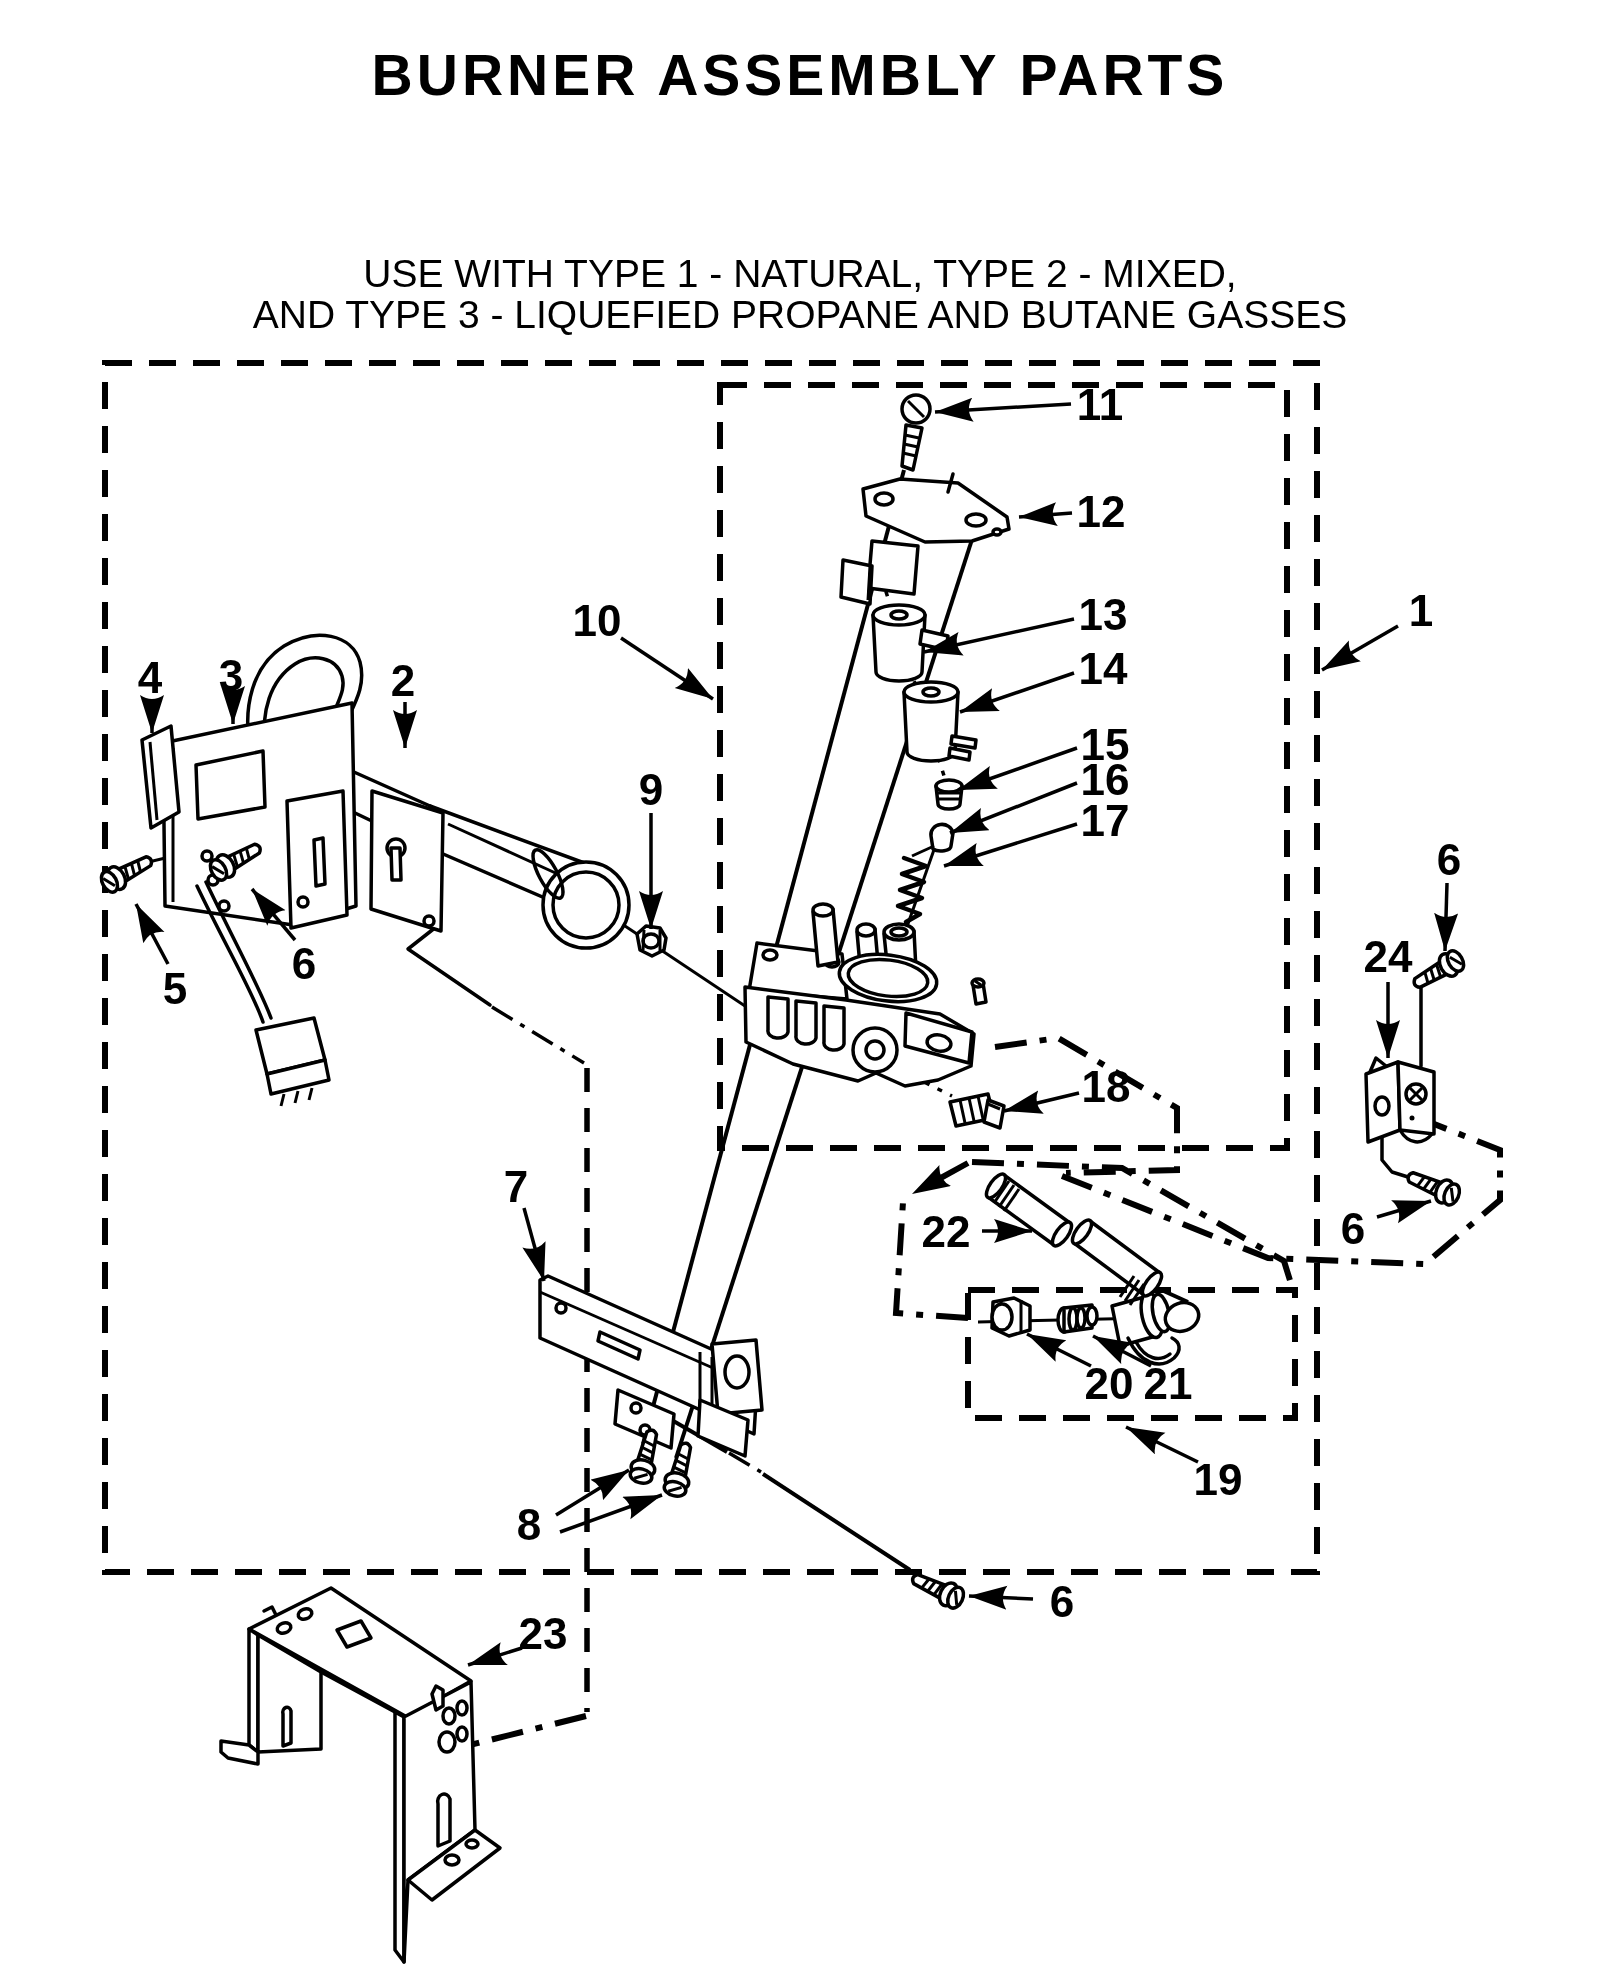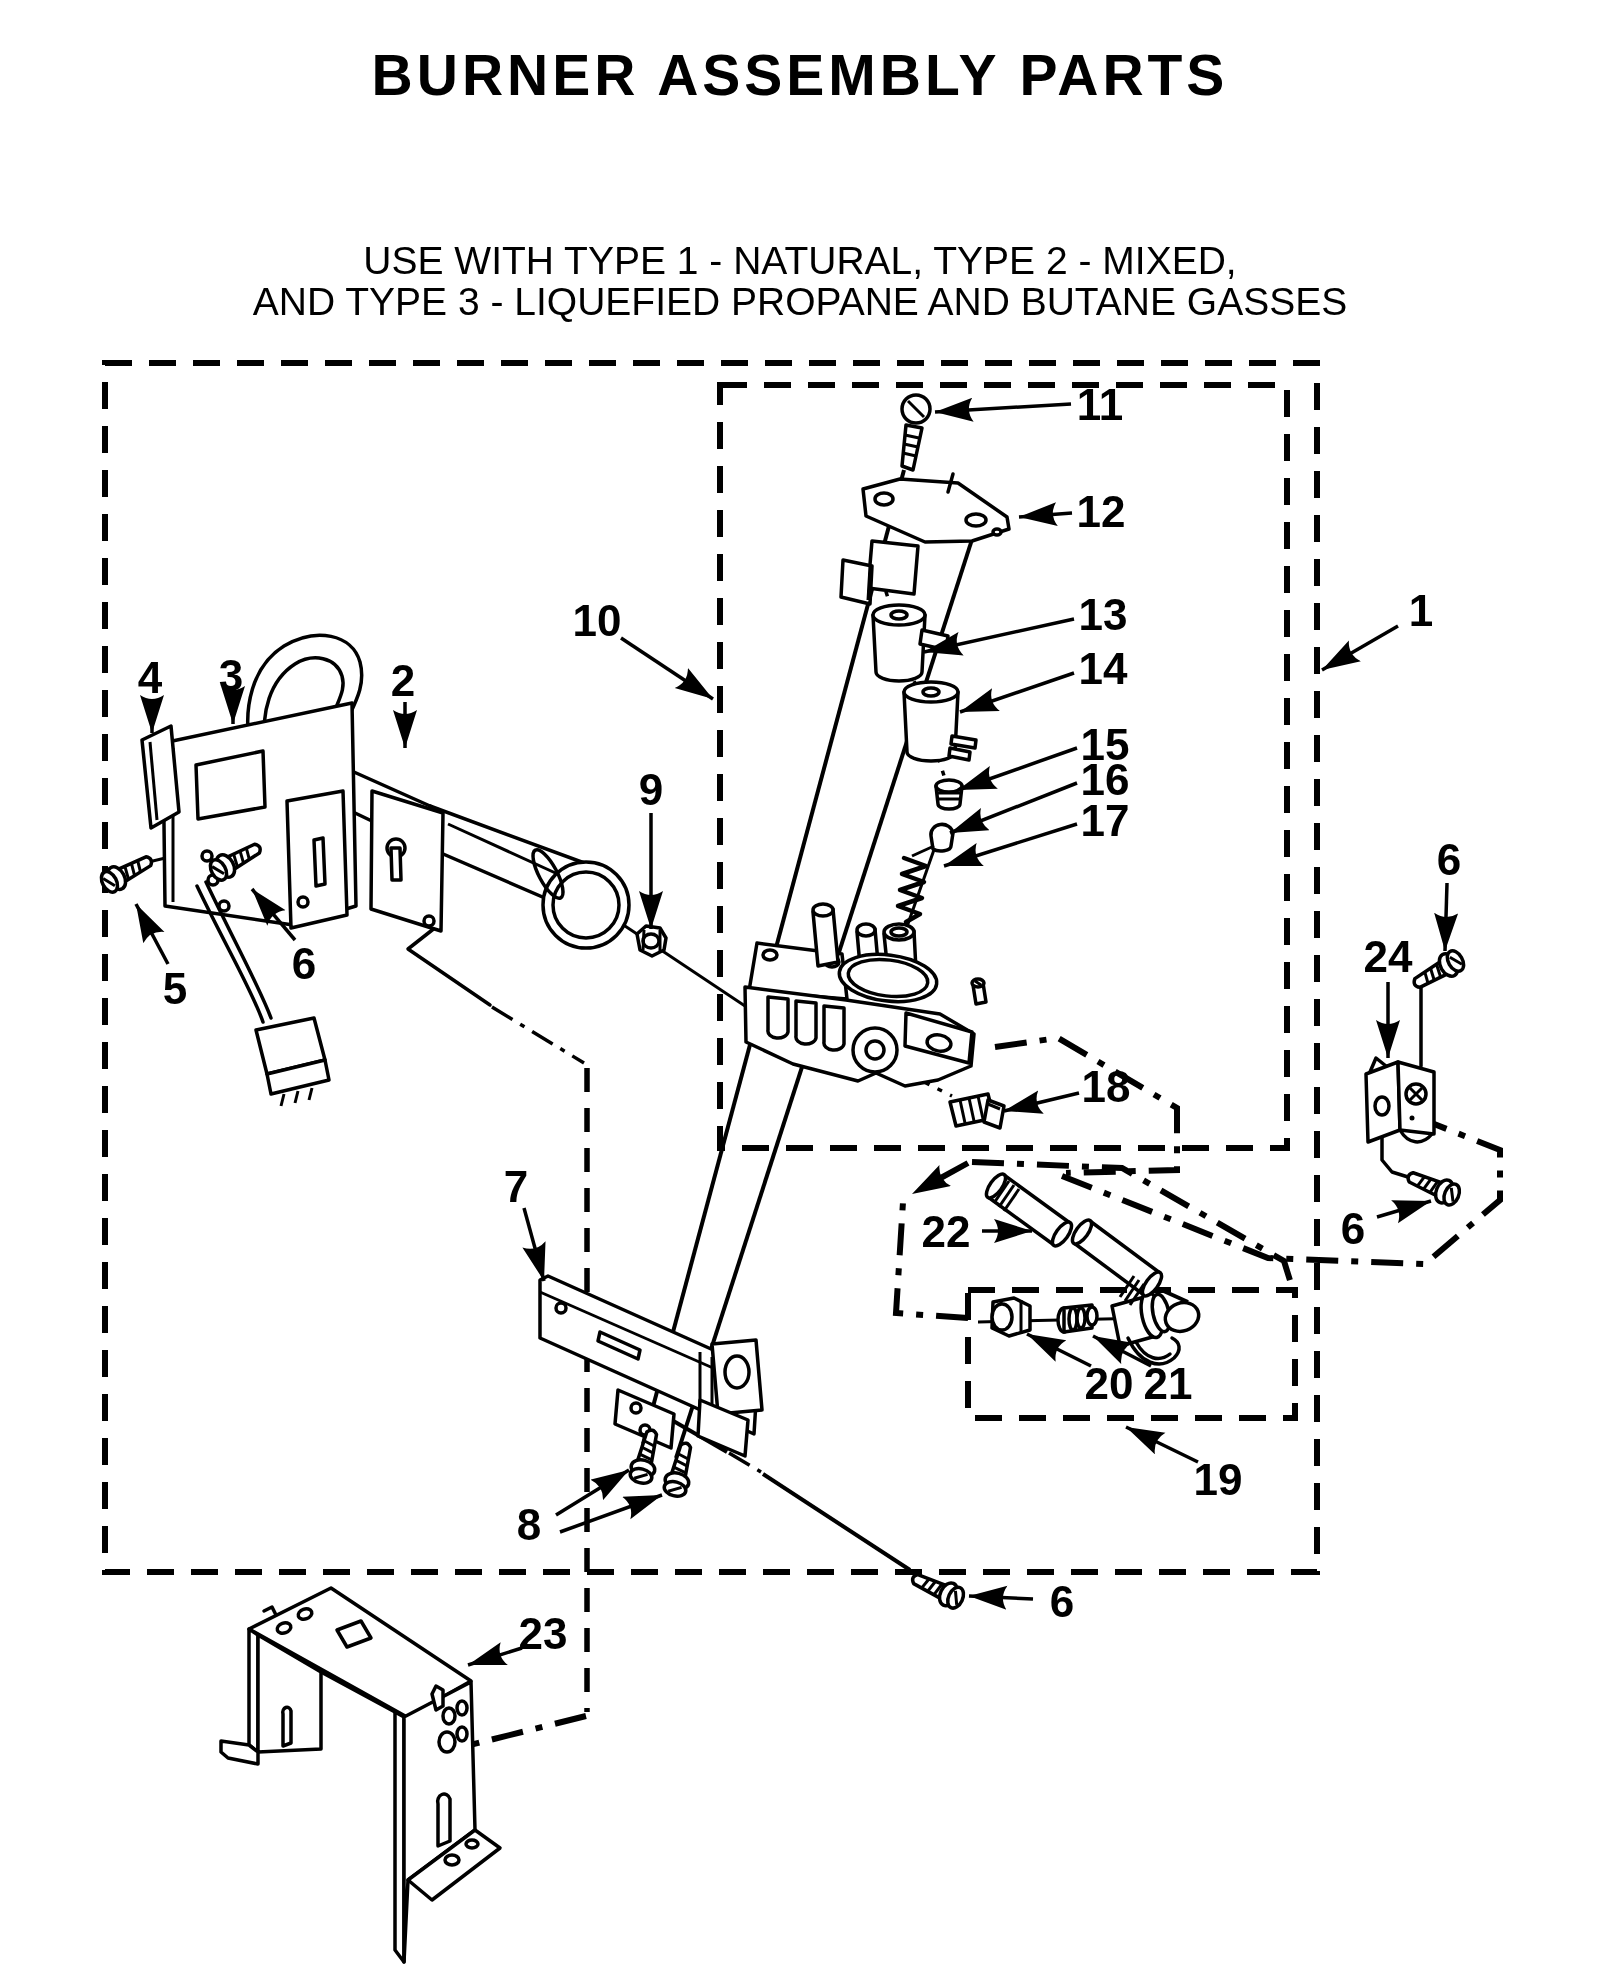--- a/index.html
+++ b/index.html
@@ -1,20 +1,20 @@
 <!DOCTYPE html>
 <html><head>
 <meta charset="utf-8">
 <style>
   html,body{margin:0;padding:0;background:#fff;}
   .page{position:relative;width:1600px;height:1987px;background:#fff;overflow:hidden;
         font-family:"Liberation Sans", sans-serif;color:#000;border-radius:31px;}
   .title{position:absolute;top:42px;left:0;width:100%;text-align:center;
          font-size:57px;font-weight:700;letter-spacing:4px;white-space:nowrap;}
-  .subtitle{position:absolute;top:240px;left:0;width:100%;text-align:center;
+  .subtitle{position:absolute;top:253px;left:0;width:100%;text-align:center;
             font-size:39px;font-weight:400;line-height:41px;letter-spacing:0px;}
   svg{position:absolute;left:0;top:0;}
   .art{fill:#fff;stroke:#000;stroke-width:3.5;stroke-linejoin:round;stroke-linecap:round;}
   .ln{fill:none;stroke:#000;stroke-width:3.5;stroke-linejoin:round;stroke-linecap:round;}
   .thin{fill:none;stroke:#000;stroke-width:3;}
   .axis{fill:none;stroke:#000;stroke-width:4;}
   .box{fill:none;stroke:#000;stroke-width:6;stroke-dasharray:27 17;}
   .ddot{fill:none;stroke:#000;stroke-width:6;stroke-dasharray:32 13 7 13;stroke-linecap:butt;}
   .ddot-thin{fill:none;stroke:#000;stroke-width:3.5;stroke-dasharray:24 9 5 9;}
   .dash{fill:none;stroke:#000;stroke-width:5.5;stroke-dasharray:24 16;}

